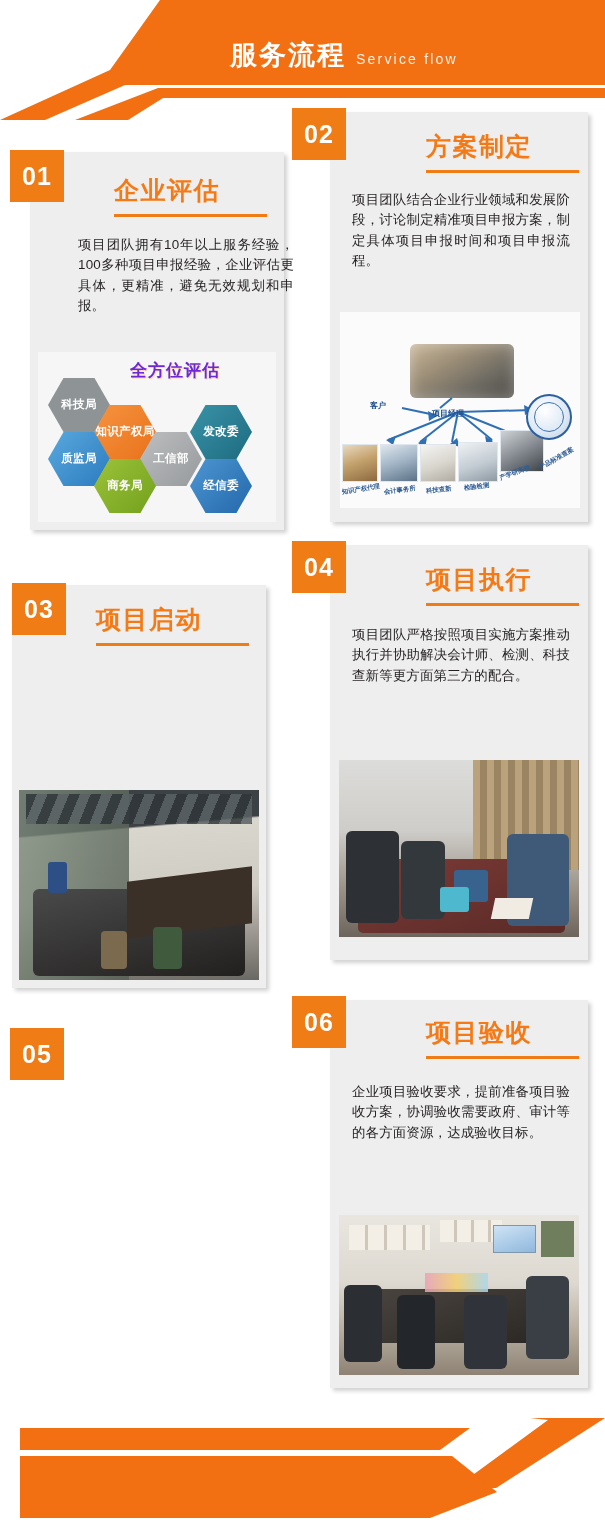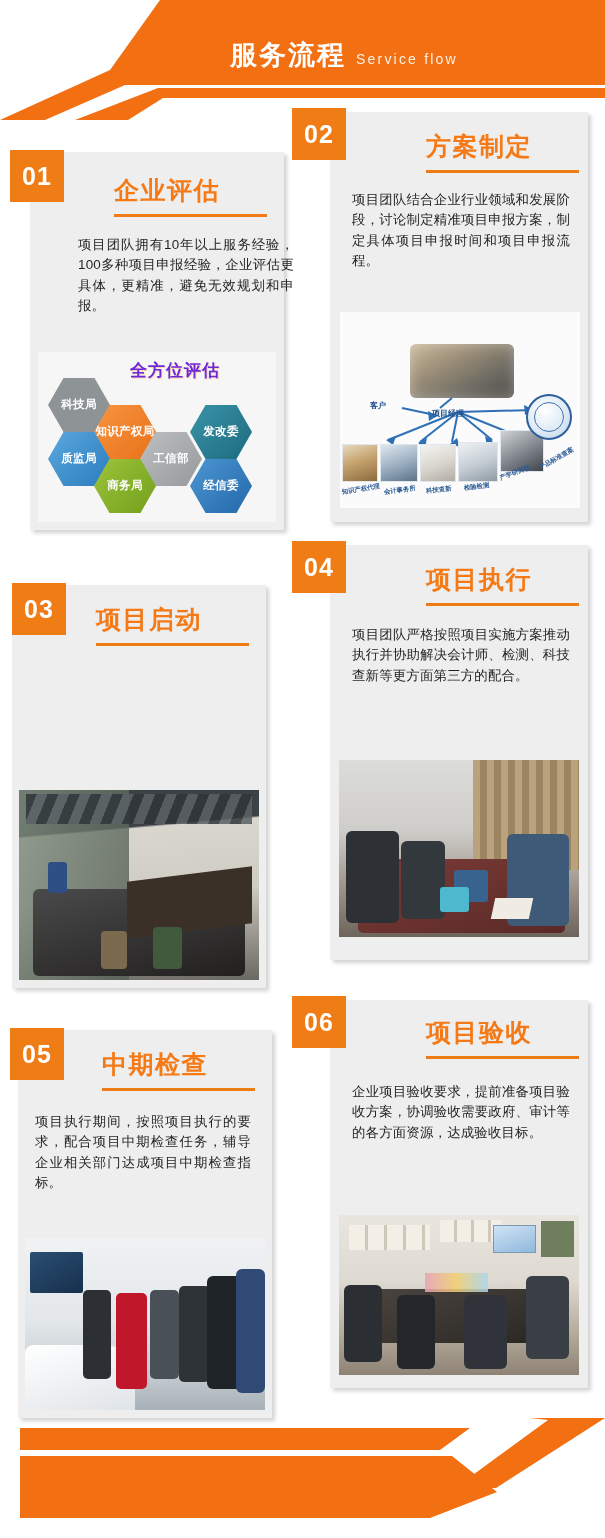--- a/index.html
+++ b/index.html
@@ -221,37 +221,20 @@
       <div style="position:absolute;left:3%;top:40%;width:22%;height:52%;background:#2d3136;border-radius:6px;"></div>
       <div style="position:absolute;left:26%;top:46%;width:18%;height:44%;background:#33383d;border-radius:6px;"></div>
       <div style="position:absolute;right:4%;top:42%;width:26%;height:52%;background:#3f5a78;border-radius:6px;"></div>
       <div style="position:absolute;left:48%;top:62%;width:14%;height:18%;background:#38638f;border-radius:3px;"></div>
       <div style="position:absolute;left:42%;top:72%;width:12%;height:14%;background:#4eb8cf;border-radius:3px;"></div>
       <div style="position:absolute;left:64%;top:78%;width:16%;height:12%;background:#f0ece4;transform:skewX(-12deg);"></div>
     </div>
   </div>
   <div class="badge" style="left:292px; top:541px;">04</div>
 
-  <div class="card" style="left:18px; top:1030px; width:254px; height:388px;">
-    <div class="card-title" style="left:84px; top:22px;">中期检查</div>
-    <div class="title-rule" style="left:84px; top:58px; width:153px;"></div>
-    <div class="card-body" style="left:17px; top:82px; width:216px;">项目执行期间，按照项目执行的要求，配合项目中期检查任务，辅导企业相关部门达成项目中期检查指标。</div>
-
-    <div class="photo" style="left:7px; top:208px; width:240px; height:172px;">
-      <div style="position:absolute;inset:0;background:linear-gradient(180deg,#f0f2f4 0%,#e3e7ea 48%,#c6cdd2 78%,#a8b1b8 100%);"></div>
-      <div style="position:absolute;left:2%;top:8%;width:22%;height:24%;background:linear-gradient(150deg,#2b4e72,#16304d);border-radius:2px;"></div>
-      <div style="position:absolute;left:0;top:62%;width:46%;height:38%;background:linear-gradient(160deg,#ffffff,#dfe4e8);border-radius:8px 30px 0 0;"></div>
-      <div style="position:absolute;left:24%;top:30%;width:12%;height:52%;background:#2c2f33;border-radius:5px;"></div>
-      <div style="position:absolute;left:38%;top:32%;width:13%;height:56%;background:#c0182a;border-radius:5px;"></div>
-      <div style="position:absolute;left:52%;top:30%;width:12%;height:52%;background:#4a5058;border-radius:5px;"></div>
-      <div style="position:absolute;left:64%;top:28%;width:13%;height:56%;background:#2e3338;border-radius:5px;"></div>
-      <div style="position:absolute;right:8%;top:22%;width:16%;height:66%;background:#1e2428;border-radius:6px;"></div>
-      <div style="position:absolute;right:0;top:18%;width:12%;height:72%;background:#2f4a74;border-radius:6px;"></div>
-    </div>
-  </div>
   <div class="badge" style="left:10px; top:1028px;">05</div>
 
   <div class="card" style="left:330px; top:1000px; width:258px; height:388px;">
     <div class="card-title" style="left:96px; top:20px;">项目验收</div>
     <div class="title-rule" style="left:96px; top:56px; width:153px;"></div>
     <div class="card-body" style="left:22px; top:82px; width:218px;">企业项目验收要求，提前准备项目验收方案，协调验收需要政府、审计等的各方面资源，达成验收目标。</div>
 
     <div class="photo" style="left:9px; top:215px; width:240px; height:160px;">
       <div style="position:absolute;inset:0;background:linear-gradient(180deg,#e9e6df 0%,#ddd9d1 42%,#b5ab9c 74%,#8d8273 100%);"></div>
       <div style="position:absolute;left:4%;top:6%;width:34%;height:16%;background:repeating-linear-gradient(90deg,#f3efe6 0 16px,#cfc8ba 16px 19px);"></div>

